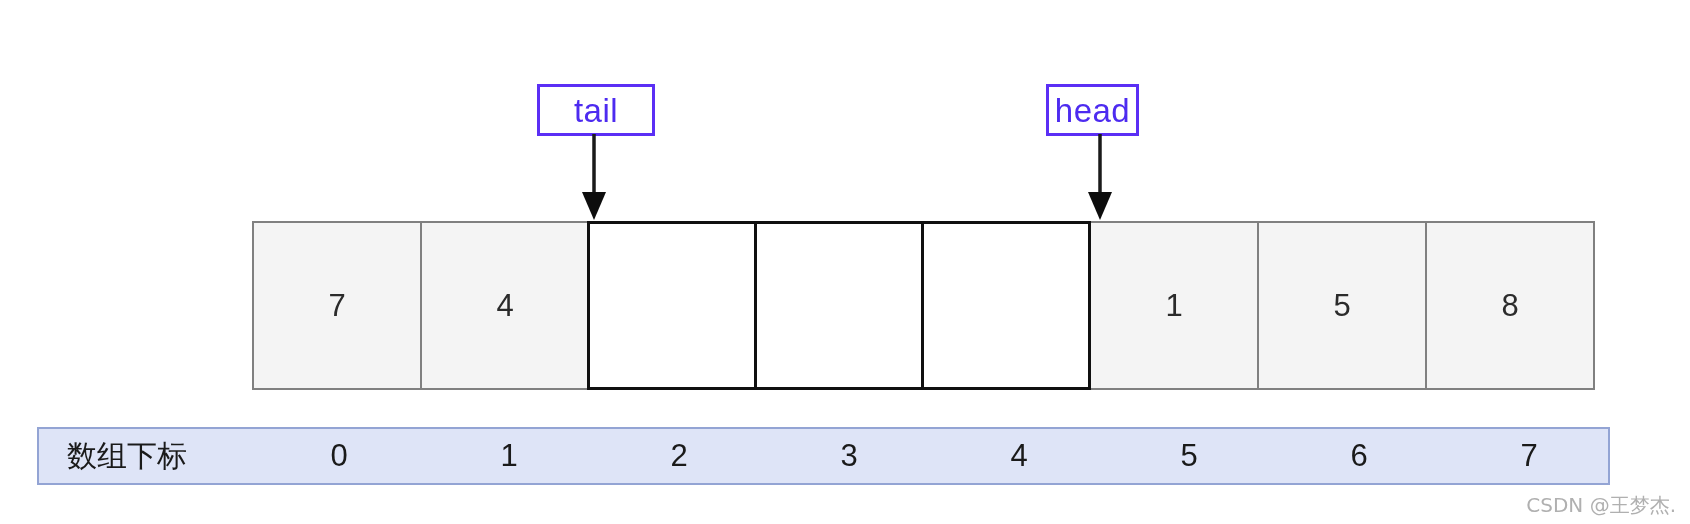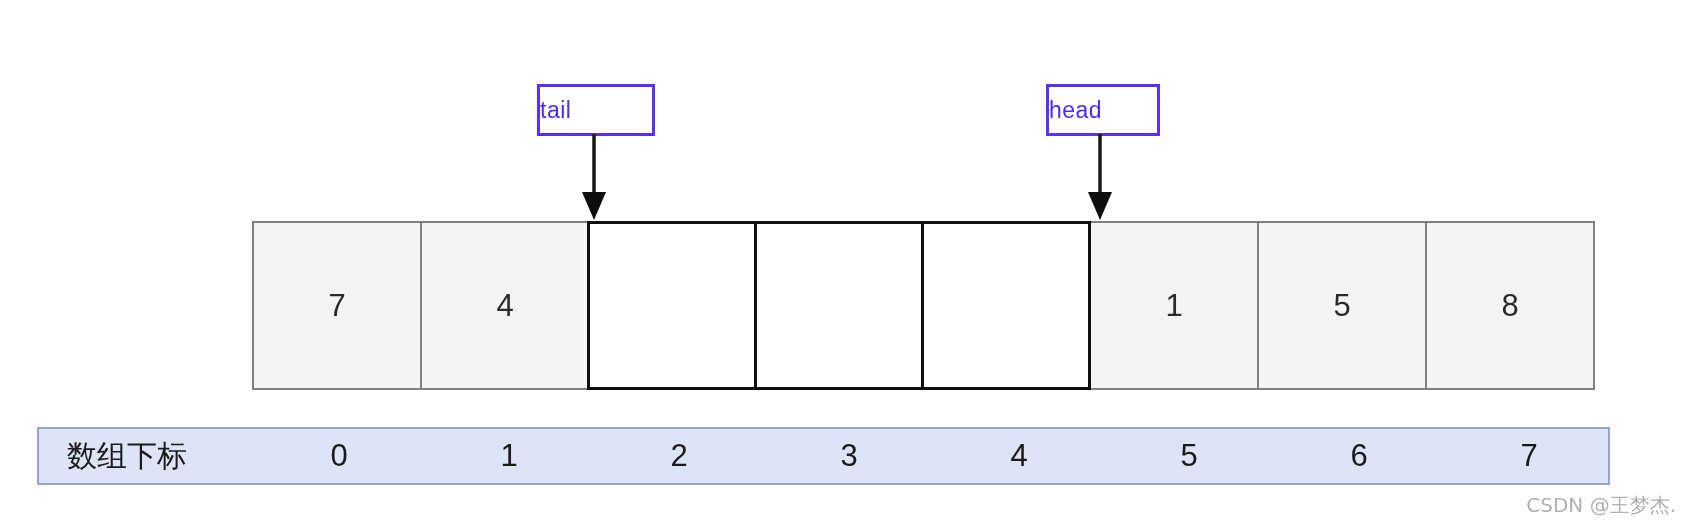--- a/index.html
+++ b/index.html
@@ -22,27 +22,28 @@
 
   
   .ptr-box {
     position: absolute;
     height: 52px;
     box-sizing: border-box;
     border: 3px solid #5b2ff5;
     background: #ffffff;
     display: flex;
     align-items: center;
+    justify-content: center;
     color: #4d2bf0;
-    font-size: 23px;
+    font-size: 33px;
     line-height: 1;
     letter-spacing: 0.5px;
   }
   #ptr-tail { left: 537px; top: 84px; width: 118px; }
-  #ptr-head { left: 1046px; top: 84px; width: 114px; }
+  #ptr-head { left: 1046px; top: 84px; width: 93px; }
 
   
   .arrow-svg {
     position: absolute;
     overflow: visible;
   }
 
   
   #array-row {
     position: absolute;

